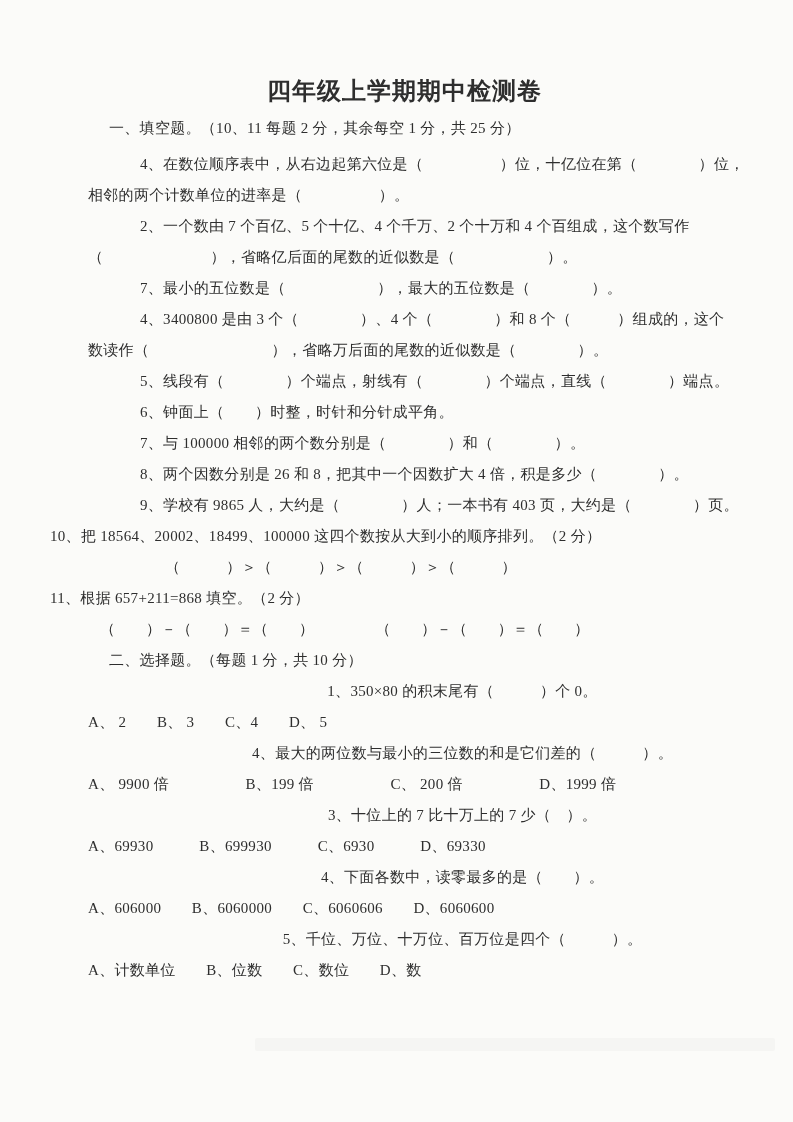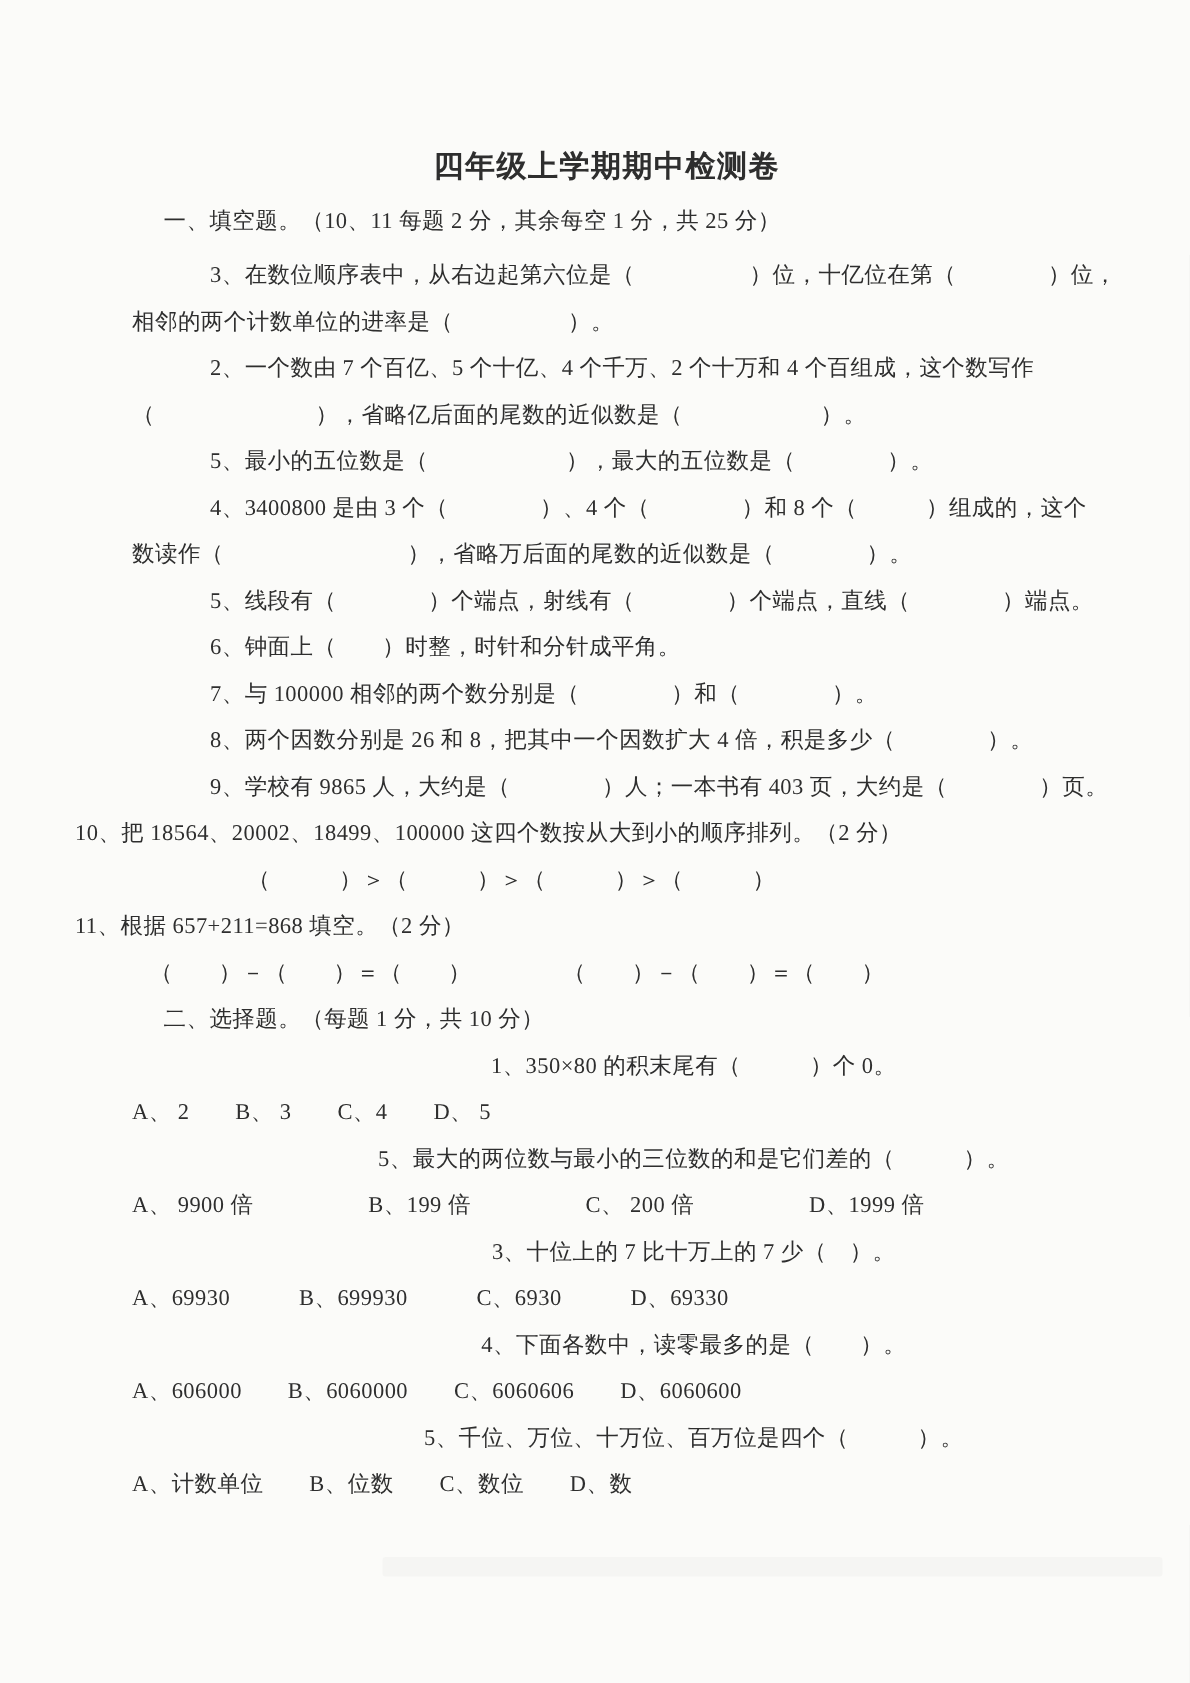--- a/index.html
+++ b/index.html
@@ -11,24 +11,24 @@
     position: relative;
     width: 793px;
     height: 1122px;
     margin: 0 auto;
     background: #fbfbf9;
     color: #2e2e2e;
     font-family: "Liberation Serif", "DejaVu Serif", serif;
     overflow: hidden;
   }
   .title {
-    padding-top: 97px;
+    padding-top: 77px;
     padding-left: 16px;
     text-align: center;
-    font-size: 20px;
+    font-size: 24px;
     font-weight: 600;
     letter-spacing: 1px;
     line-height: 28px;
     height: 28px;
     white-space: pre;
   }
   .line {
     height: 31px;
     line-height: 31px;
     font-size: 15px;
@@ -62,44 +62,44 @@
 </head>
 <body>
 
 <div class="paper" data-name="exam-paper-page">
 
   <div class="title" data-name="page-title">四年级上学期期中检测卷</div>
 
   <div class="line sec-heading sec1-heading" data-name="section-1-heading">一、填空题。（10、11 每题 2 分，其余每空 1 分，共 25 分）</div>
 
   <div data-name="section-1-lines">
-      <div class="line ind-item" data-name="text-line">3、在数位顺序表中，从右边起第六位是（　　　　　）位，十亿位在第（　　　　）位，</div>
+      <div class="line ind-item" data-name="text-line">4、在数位顺序表中，从右边起第六位是（　　　　　）位，十亿位在第（　　　　）位，</div>
       <div class="line ind-cont" data-name="text-line">相邻的两个计数单位的进率是（　　　　　）。</div>
       <div class="line ind-item" data-name="text-line">2、一个数由 7 个百亿、5 个十亿、4 个千万、2 个十万和 4 个百组成，这个数写作</div>
       <div class="line ind-cont" data-name="text-line">（　　　　　　　），省略亿后面的尾数的近似数是（　　　　　　）。</div>
-      <div class="line ind-item" data-name="text-line">5、最小的五位数是（　　　　　　），最大的五位数是（　　　　）。</div>
+      <div class="line ind-item" data-name="text-line">7、最小的五位数是（　　　　　　），最大的五位数是（　　　　）。</div>
       <div class="line ind-item" data-name="text-line">4、3400800 是由 3 个（　　　　）、4 个（　　　　）和 8 个（　　　）组成的，这个</div>
       <div class="line ind-cont" data-name="text-line">数读作（　　　　　　　　），省略万后面的尾数的近似数是（　　　　）。</div>
       <div class="line ind-item" data-name="text-line">5、线段有（　　　　）个端点，射线有（　　　　）个端点，直线（　　　　）端点。</div>
       <div class="line ind-item" data-name="text-line">6、钟面上（　　）时整，时针和分针成平角。</div>
       <div class="line ind-item" data-name="text-line">7、与 100000 相邻的两个数分别是（　　　　）和（　　　　）。</div>
       <div class="line ind-item" data-name="text-line">8、两个因数分别是 26 和 8，把其中一个因数扩大 4 倍，积是多少（　　　　）。</div>
       <div class="line ind-item" data-name="text-line">9、学校有 9865 人，大约是（　　　　）人；一本书有 403 页，大约是（　　　　）页。</div>
       <div class="line ind-item10" data-name="text-line">10、把 18564、20002、18499、100000 这四个数按从大到小的顺序排列。（2 分）</div>
       <div class="line ind-answers" data-name="text-line">（　　　）＞（　　　）＞（　　　）＞（　　　）</div>
       <div class="line ind-item10" data-name="text-line">11、根据 657+211=868 填空。（2 分）</div>
       <div class="line ind-equation" data-name="text-line">（　　）－（　　）＝（　　）　　　　（　　）－（　　）＝（　　）</div>
     </div>
 
   <div class="line sec-heading" data-name="section-2-heading">二、选择题。（每题 1 分，共 10 分）</div>
 
   <div data-name="section-2-lines">
       <div class="line ind-question" data-name="text-line">1、350×80 的积末尾有（　　　）个 0。</div>
       <div class="line ind-options" data-name="text-line">A、 2　　B、 3　　C、4　　D、 5</div>
-      <div class="line ind-question" data-name="text-line">5、最大的两位数与最小的三位数的和是它们差的（　　　）。</div>
+      <div class="line ind-question" data-name="text-line">4、最大的两位数与最小的三位数的和是它们差的（　　　）。</div>
       <div class="line ind-options" data-name="text-line">A、 9900 倍　　　　　B、199 倍　　　　　C、 200 倍　　　　　D、1999 倍</div>
       <div class="line ind-question" data-name="text-line">3、十位上的 7 比十万上的 7 少（　）。</div>
       <div class="line ind-options" data-name="text-line">A、69930　　　B、699930　　　C、6930　　　D、69330</div>
       <div class="line ind-question" data-name="text-line">4、下面各数中，读零最多的是（　　）。</div>
       <div class="line ind-options" data-name="text-line">A、606000　　B、6060000　　C、6060606　　D、6060600</div>
       <div class="line ind-question" data-name="text-line">5、千位、万位、十万位、百万位是四个（　　　）。</div>
       <div class="line ind-options" data-name="text-line">A、计数单位　　B、位数　　C、数位　　D、数</div>
     </div>
 
   <div class="scan-artifact" data-name="scan-artifact"></div>

